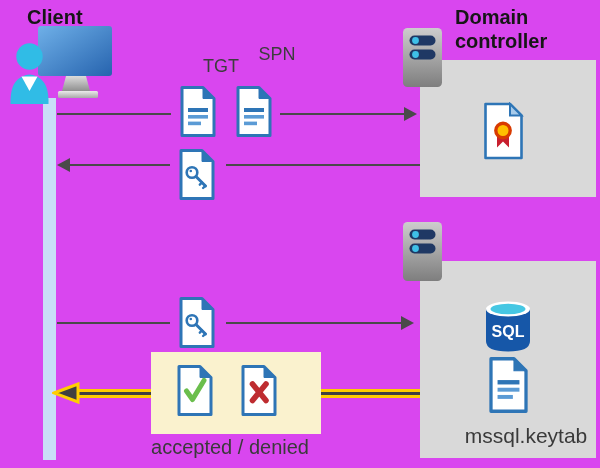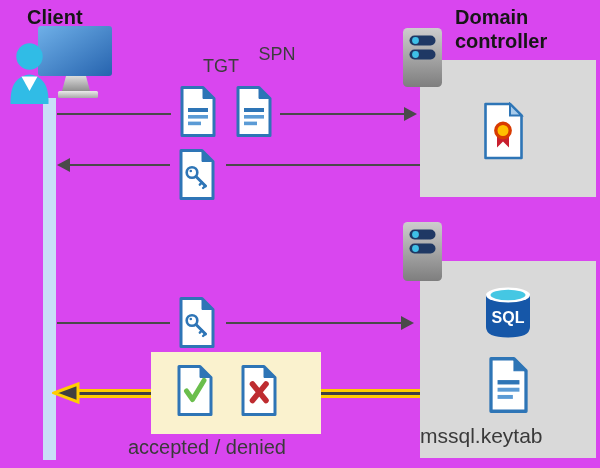--- a/index.html
+++ b/index.html
@@ -3,21 +3,21 @@
 <meta charset="utf-8">
 <style>
   html,body{margin:0;padding:0;background:#fff;}
   #stage{
     position:relative;width:600px;height:468px;background:#d946ef;
     font-family:"Liberation Sans","DejaVu Sans",sans-serif;overflow:hidden;
   }
   .abs{position:absolute;}
   .title{font-weight:bold;font-size:20px;color:#161616;line-height:24px;z-index:6;}
   .smalllabel{font-size:18px;color:#3d3d3d;text-align:center;z-index:6;margin-left:24px;}
-  .caption{font-size:20px;color:#3a3a3a;z-index:6;}
+  .caption{font-size:20px;color:#3a3a3a;text-align:center;z-index:6;}
   .lifeline{left:43px;top:98px;width:13px;height:362px;background:#C9DEF7;z-index:1;}
   .graybox{background:#D9D9D9;z-index:0;}
   .dc-box{left:420px;top:60px;width:176px;height:137px;}
   .linux-box{left:420px;top:261px;width:176px;height:197px;}
   .hline{position:absolute;height:2px;background:#4a4a4a;z-index:2;}
   .head-right{position:absolute;width:0;height:0;border-top:7px solid transparent;border-bottom:7px solid transparent;border-left:13px solid #4a4a4a;z-index:2;}
   .head-left{position:absolute;width:0;height:0;border-top:7px solid transparent;border-bottom:7px solid transparent;border-right:13px solid #4a4a4a;z-index:2;}
   .icon{position:absolute;z-index:5;}
   .doc{position:absolute;z-index:4;}
   .highlight{left:151px;top:352px;width:170px;height:82px;background:#FAF2CE;z-index:3;}
@@ -147,21 +147,21 @@
       <path d="M4 2.5 H25 L36 13.5 V50.5 H4 Z" fill="#fff" stroke="#2E75B6" stroke-width="3" stroke-linejoin="round"></path>
       <path d="M25 2.5 V13.5 H36 Z" fill="#2E75B6" stroke="#2E75B6"></path>
       <circle cx="15" cy="24.5" r="5.3" fill="none" stroke="#2E75B6" stroke-width="2.6"></circle>
       <circle cx="13.8" cy="23" r="1.3" fill="#2E75B6"></circle>
       <path d="M19 28.5 L28.5 38" stroke="#2E75B6" stroke-width="3" fill="none" stroke-linecap="round"></path>
       <path d="M25 34.5 L22.8 36.7" stroke="#2E75B6" stroke-width="2.4" fill="none" stroke-linecap="round"></path>
       <path d="M28.3 37.8 L26.1 40" stroke="#2E75B6" stroke-width="2.4" fill="none" stroke-linecap="round"></path>
     </svg>
   </div>
 
-  <div class="icon" style="left:483px;top:285px;text-align:right;">
+  <div class="icon" style="left:483px;top:299px;text-align:right;">
     <svg width="50" height="57" viewBox="0 0 50 57">
       <path d="M3 10 V42 Q3 52.5 25 52.5 Q47 52.5 47 42 V10 Z" fill="#1657A8"></path>
       <ellipse cx="25" cy="10" rx="22" ry="7.5" fill="#ffffff"></ellipse>
       <ellipse cx="25" cy="10" rx="17.5" ry="5.2" fill="#45C7E3"></ellipse>
       <text x="25" y="37.5" text-anchor="middle" font-size="16" font-weight="bold" fill="#ffffff" font-family="Liberation Sans, sans-serif">SQL</text>
     </svg>
   </div>
 
   <div class="icon" style="left:486px;top:356px;">
     <svg width="45" height="58" viewBox="0 0 40 53">

